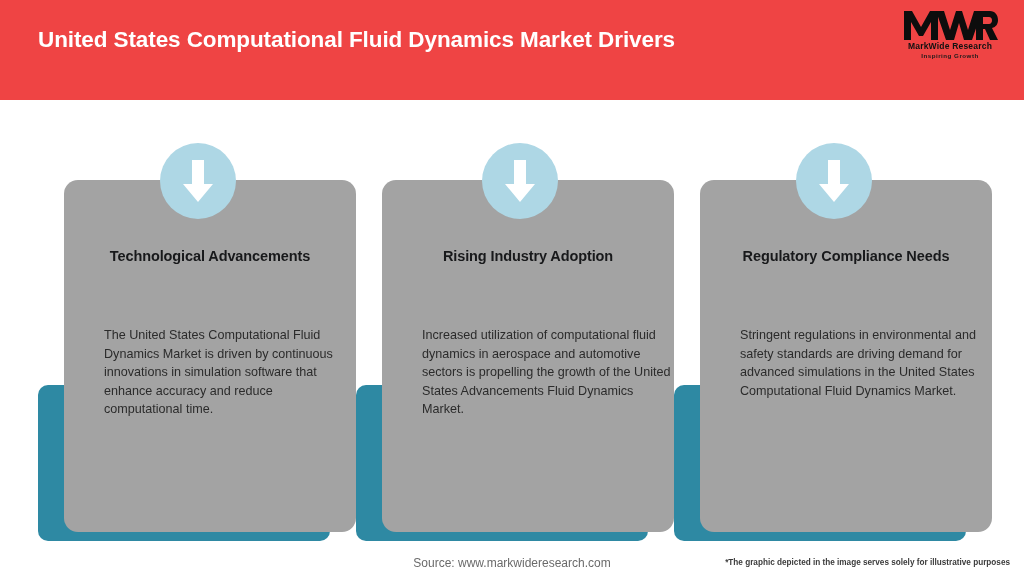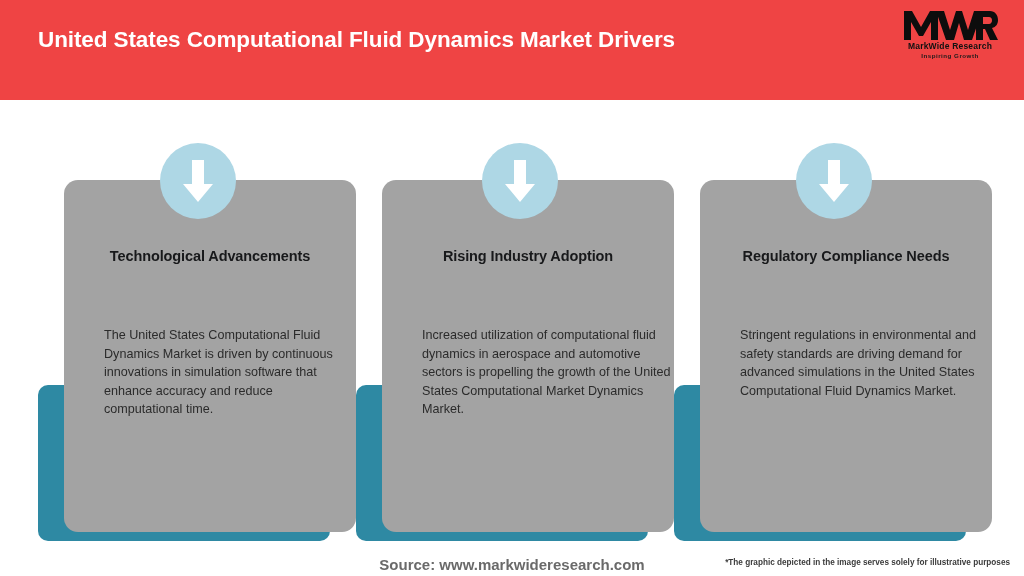--- a/index.html
+++ b/index.html
@@ -75,21 +75,21 @@
   .card-body{
     position:absolute;left:40px;top:146px;width:250px;
     font-size:12.6px;line-height:18.6px;color:#2b2b2b;
   }
   .c2 .card-body{width:262px;}
 
   
   .source{
     position:absolute;left:0;top:556px;width:1024px;
     text-align:center;
-    font-size:15px;font-weight:bold;color:#6a6a6a;
+    font-size:12px;font-weight:normal;color:#6a6a6a;
   }
   .disclaimer{
     position:absolute;right:14px;top:558px;
     font-size:8.2px;color:#3b3b3b;white-space:nowrap;font-weight:bold;
   }
 </style>
 </head>
 <body>
 
 <div class="header">
@@ -118,21 +118,21 @@
     <svg class="arrow" viewBox="0 0 34 46">
       <path d="M11 2 L23 2 L23 26 L32 26 L17 44 L2 26 L11 26 Z" fill="#ffffff"></path>
     </svg>
   </div>
 </div>
 
 <div class="card-wrap c1">
   <div class="card-shadow"></div>
   <div class="card">
     <div class="card-heading">Rising Industry Adoption</div>
-    <div class="card-body">Increased utilization of computational fluid dynamics in aerospace and automotive sectors is propelling the growth of the United States Computational Market Dynamics Market.</div>
+    <div class="card-body">Increased utilization of computational fluid dynamics in aerospace and automotive sectors is propelling the growth of the United States Advancements Fluid Dynamics Market.</div>
   </div>
   <div class="icon-circle">
     <svg class="arrow" viewBox="0 0 34 46">
       <path d="M11 2 L23 2 L23 26 L32 26 L17 44 L2 26 L11 26 Z" fill="#ffffff"></path>
     </svg>
   </div>
 </div>
 
 <div class="card-wrap c2">
   <div class="card-shadow"></div>

